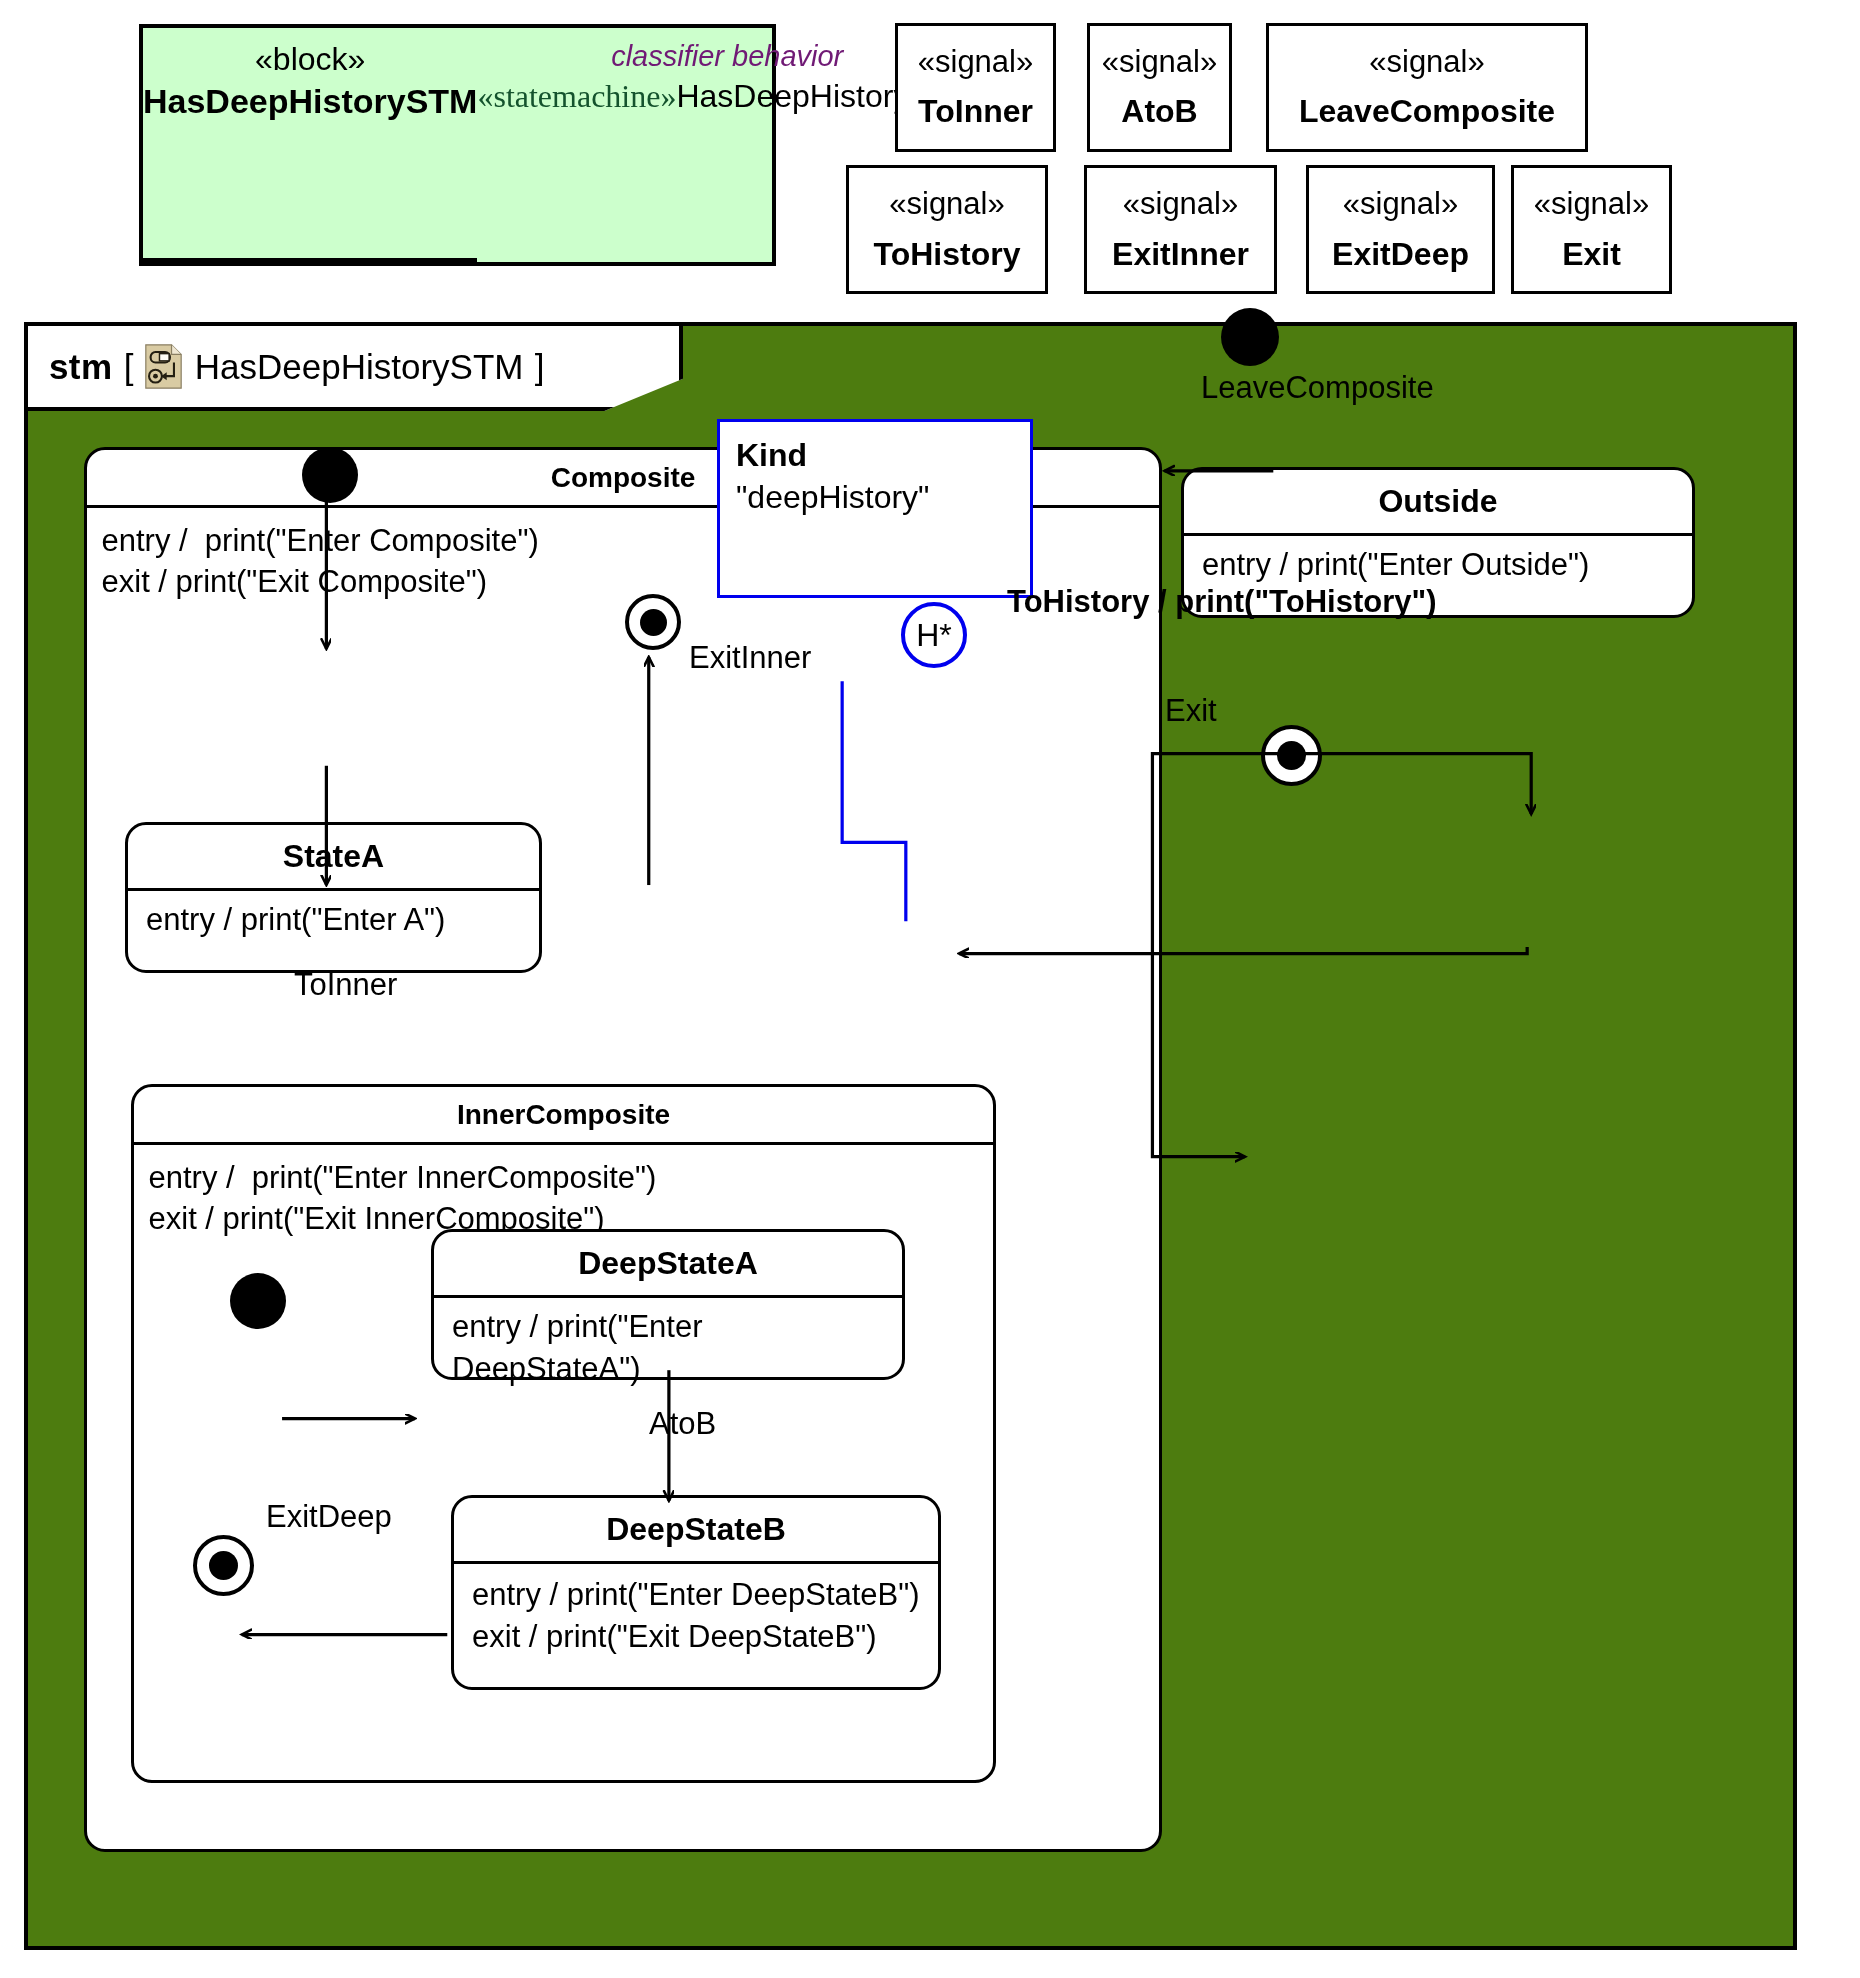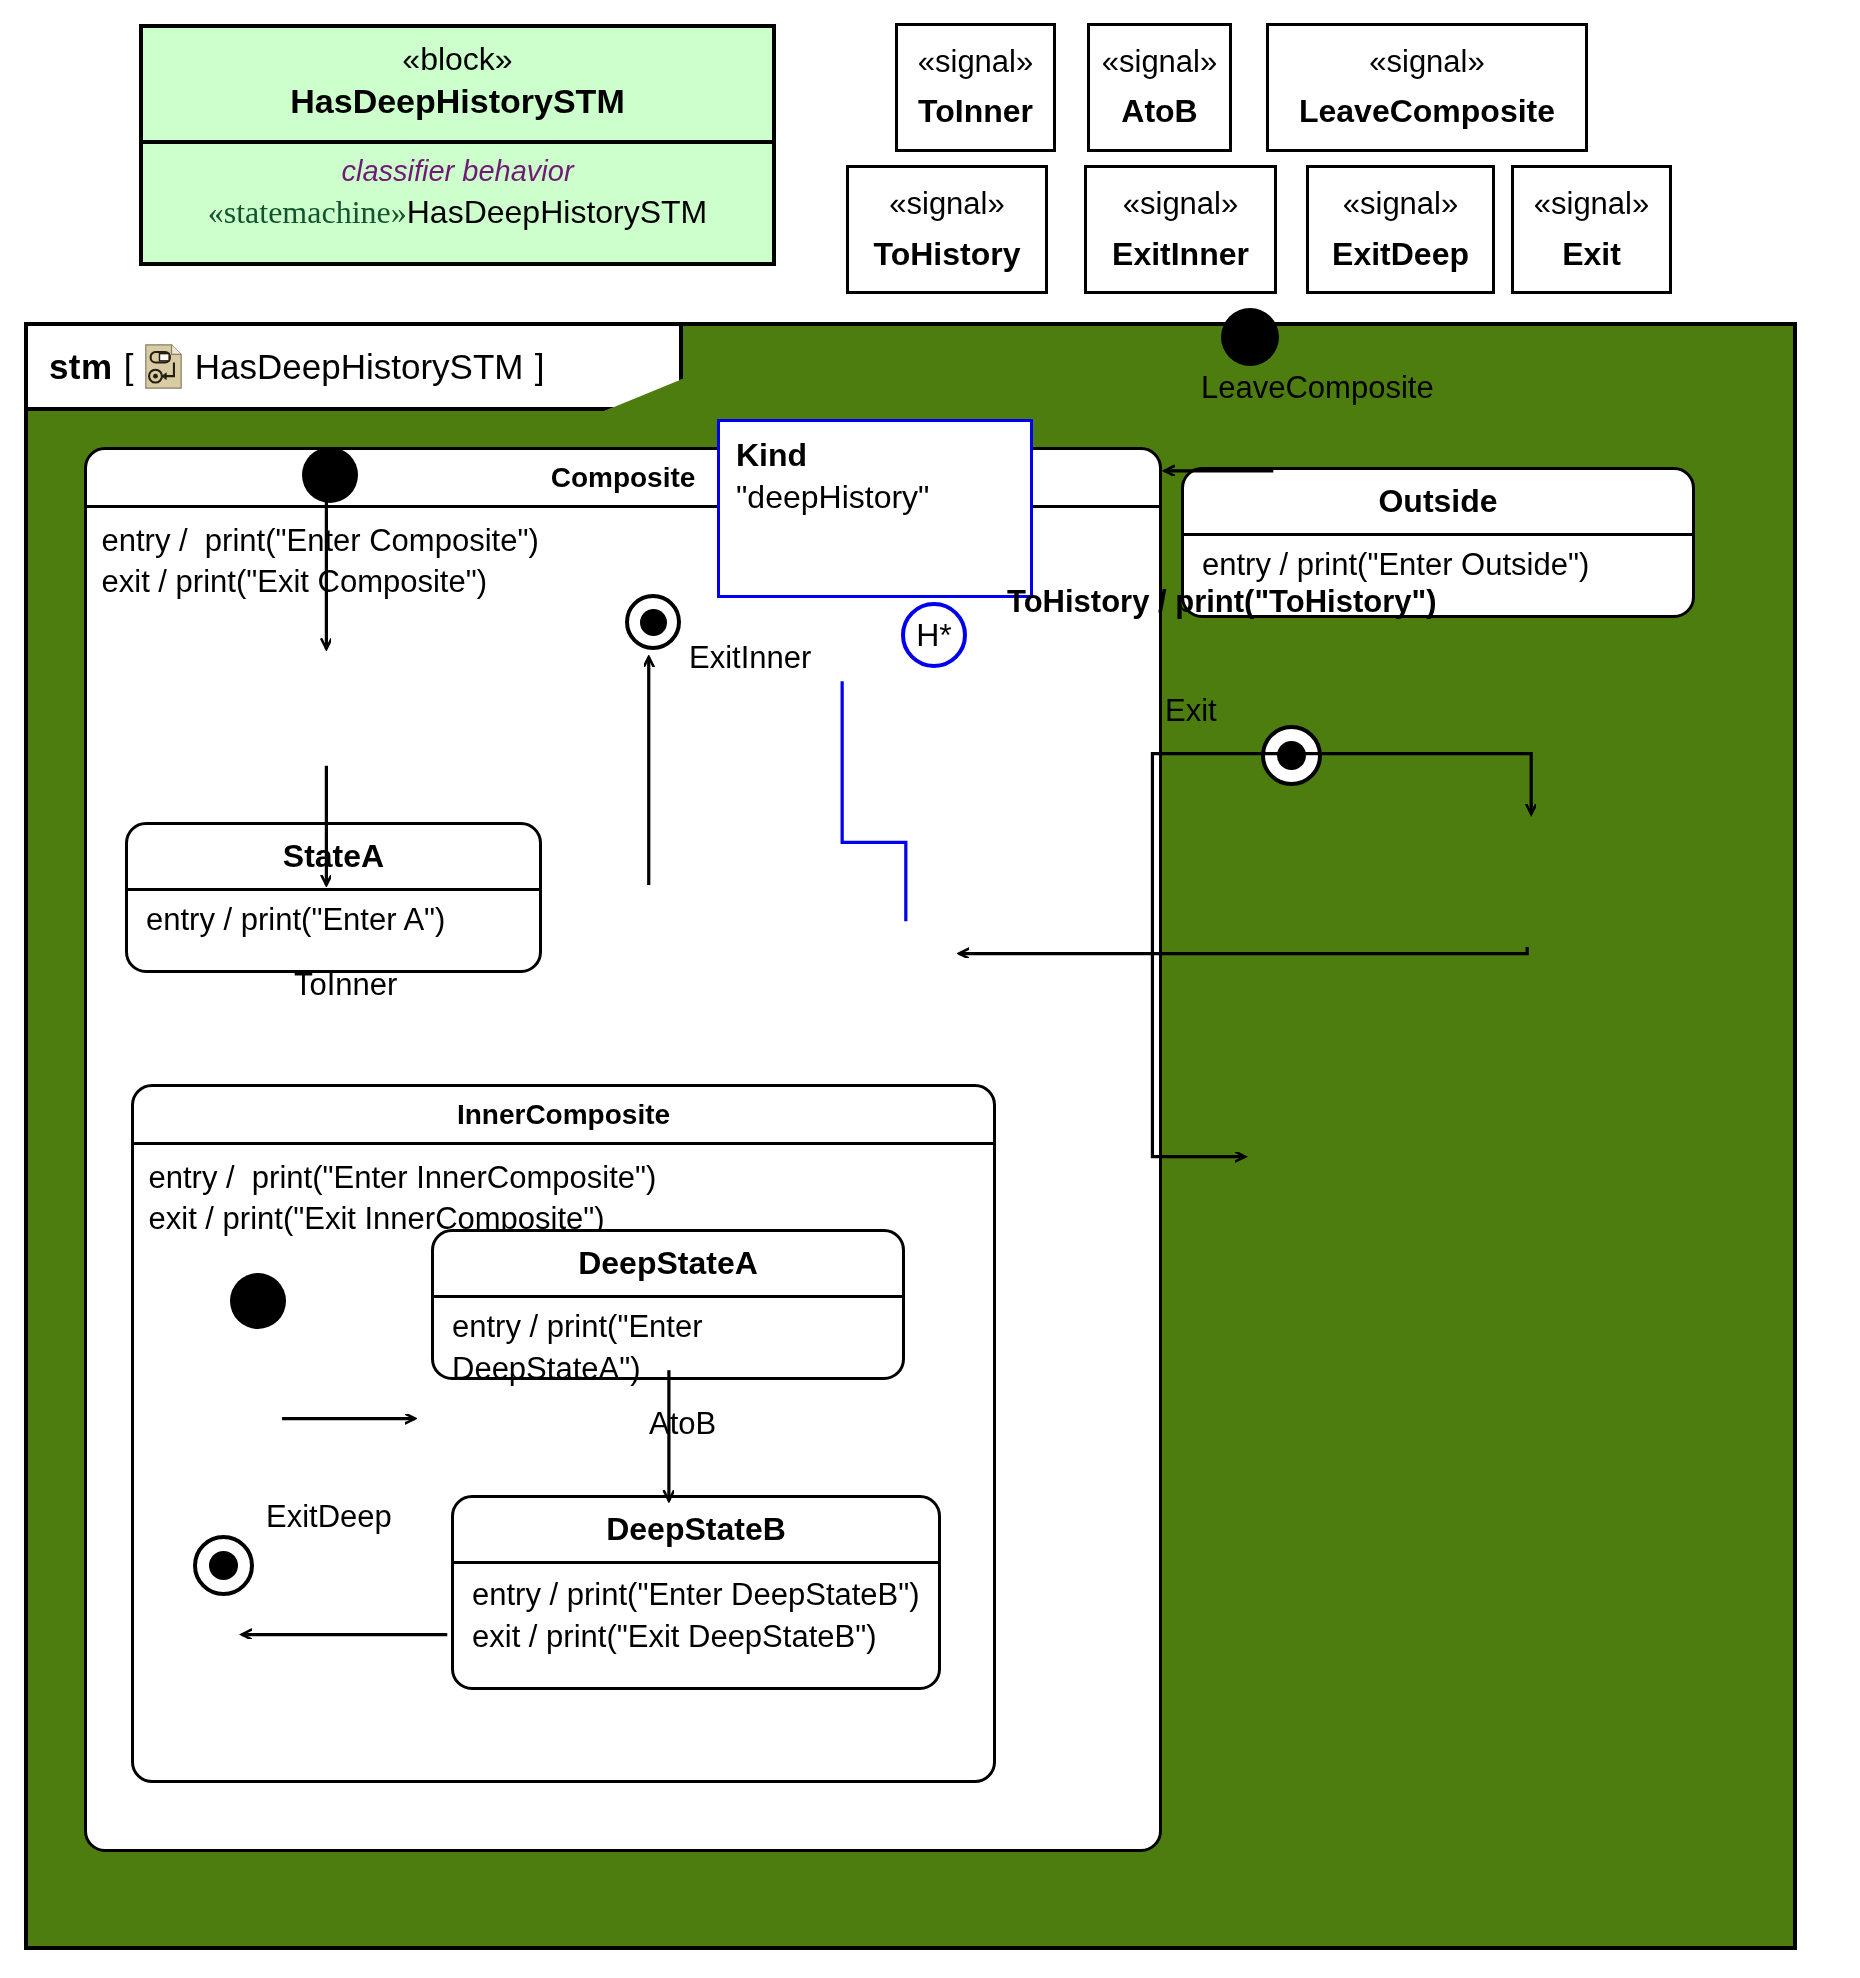--- a/index.html
+++ b/index.html
@@ -21,21 +21,21 @@
   }
 
   
   .abs { position: absolute; box-sizing: border-box; }
 
   
   .block-box {
     border: 4px solid #000;
     background: #ccffcc;
     display: flex;
-    flex-direction: column;
+    flex-direction: row;
   }
   .block-top {
     flex: 0 0 auto;
     padding: 11.3px 0 14.5px 0;
     text-align: center;
     border-bottom: 4px solid #000;
   }
   .block-stereotype {
     font-size: 32px;
     line-height: 1.25;

